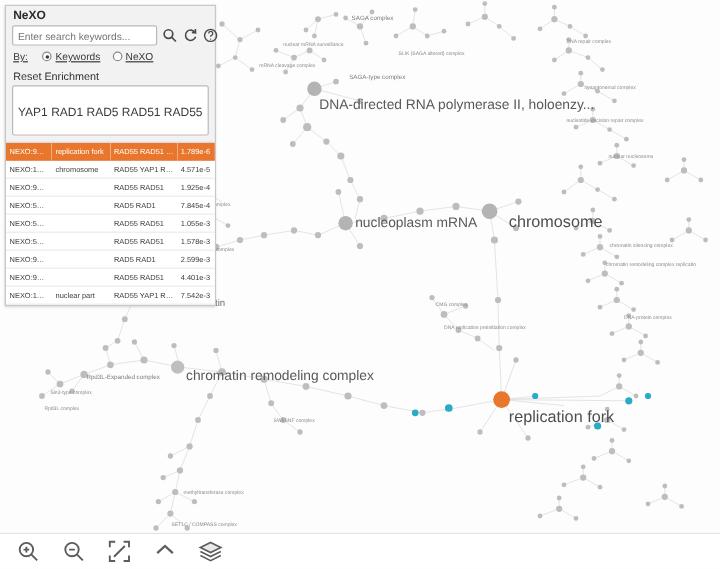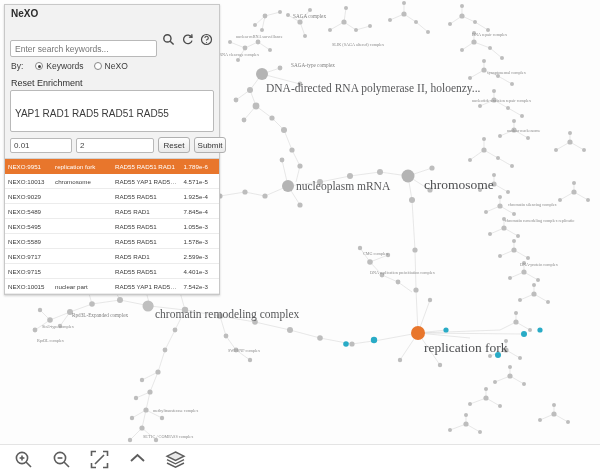--- a/index.html
+++ b/index.html
@@ -21,33 +21,33 @@
   #network {
     position: absolute;
     left: 0; top: 0;
     width: 600px; height: 474px;
   }
 
   .netlabel {
     position: absolute;
     color: #58595b;
     white-space: nowrap;
-    font-family: Liberation Serif, serif;
+    font-family: Liberation Sans, sans-serif;
   }
   .netlabel.tiny  { font-size: 4.2px; color: #8a8a8a; }
   .netlabel.small { font-size: 5.2px; color: #7d7d7d; }
   .netlabel.med   { font-size: 8px;  color: #6d6e70; }
   .netlabel.big   { font-size: 11.5px; color: #58595b; }
   .netlabel.huge  { font-size: 13.5px; color: #4d4e50; }
 
   
   #panel {
     position: absolute;
     left: 4px; top: 4px;
-    width: 216px;
+    width: 176px;
     background: #f2f2f2;
     border: 1px solid #c8c8c8;
     box-shadow: 0 1px 2px rgba(0,0,0,.18);
     font-size: 9px;
     color: #333;
   }
   #panel-title {
     padding: 3px 6px 2px 6px;
     font-size: 10px;
     font-weight: bold;
@@ -61,36 +61,36 @@
   }
   .searchrow input.search {
     flex: 1 1 auto;
     height: 17px;
     border: 1px solid #b9b9b9;
     background: #fff;
     font-size: 8.5px;
     padding: 0 4px;
     color: #555;
     border-radius: 2px;
-    margin-top: 19px;
   }
   .iconbtn {
     width: 15px; height: 15px;
     display: flex; align-items: center; justify-content: center;
     color: #4a4a4a;
     cursor: pointer;
   }
   .iconbtn svg { display: block; }
 
   .radiorow {
     display: flex; align-items: center;
     gap: 10px;
     padding: 0 6px 5px 6px;
     font-size: 8.5px;
     color: #3b3b3b;
+    text-decoration: underline;
   }
   .radiorow .lbl-by { color: #3b3b3b; margin-right: 2px; }
   .radio {
     display: inline-flex; align-items: center; gap: 3px;
     cursor: pointer;
   }
   .radio .dot {
     width: 8px; height: 8px;
     border: 1px solid #888;
     border-radius: 50%;
@@ -564,26 +564,20 @@
       </span>
       <span class="radio">
         <span class="dot"></span>
         <span>NeXO</span>
       </span>
     </div>
 
     <div class="sectionlabel">Reset Enrichment</div>
     <div class="termbox">YAP1 RAD1 RAD5 RAD51 RAD55</div>
 
-    <div class="inputsrow">
-      <input class="num" type="text" value="0.01" style="">
-      <input class="num wide" type="text" value="2" style="">
-      <div class="btn">Reset</div>
-      <div class="btn">Submit</div>
-    </div>
 
     <div class="tablewrap">
       <table class="results">
         <tbody id="results-body">
             <tr class="sel">
               <td class="c0">NEXO:9951</td>
               <td class="c1">replication fork</td>
               <td class="c2">RAD55 RAD51 RAD1</td>
               <td class="c3">1.789e-6</td>
             </tr>

